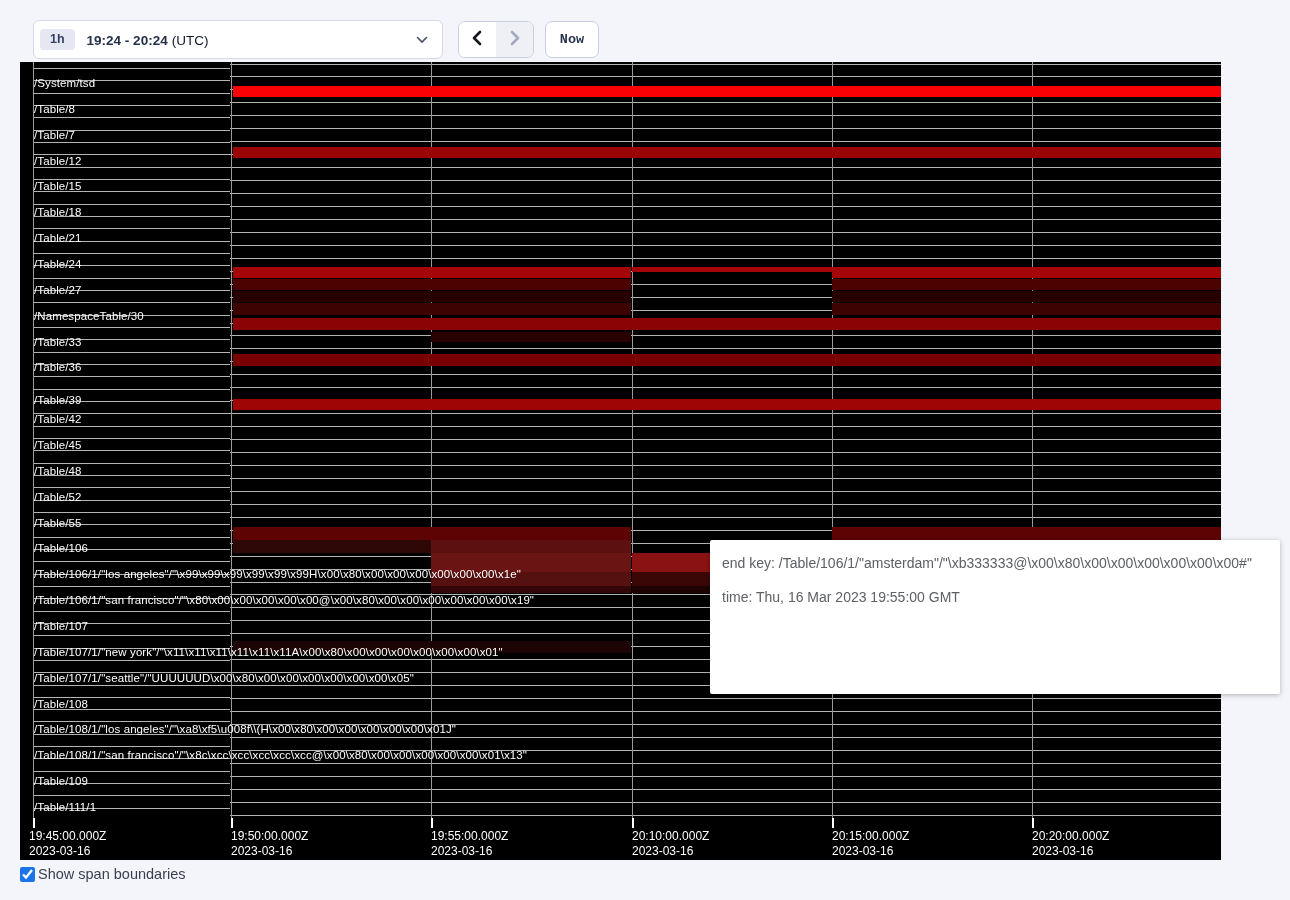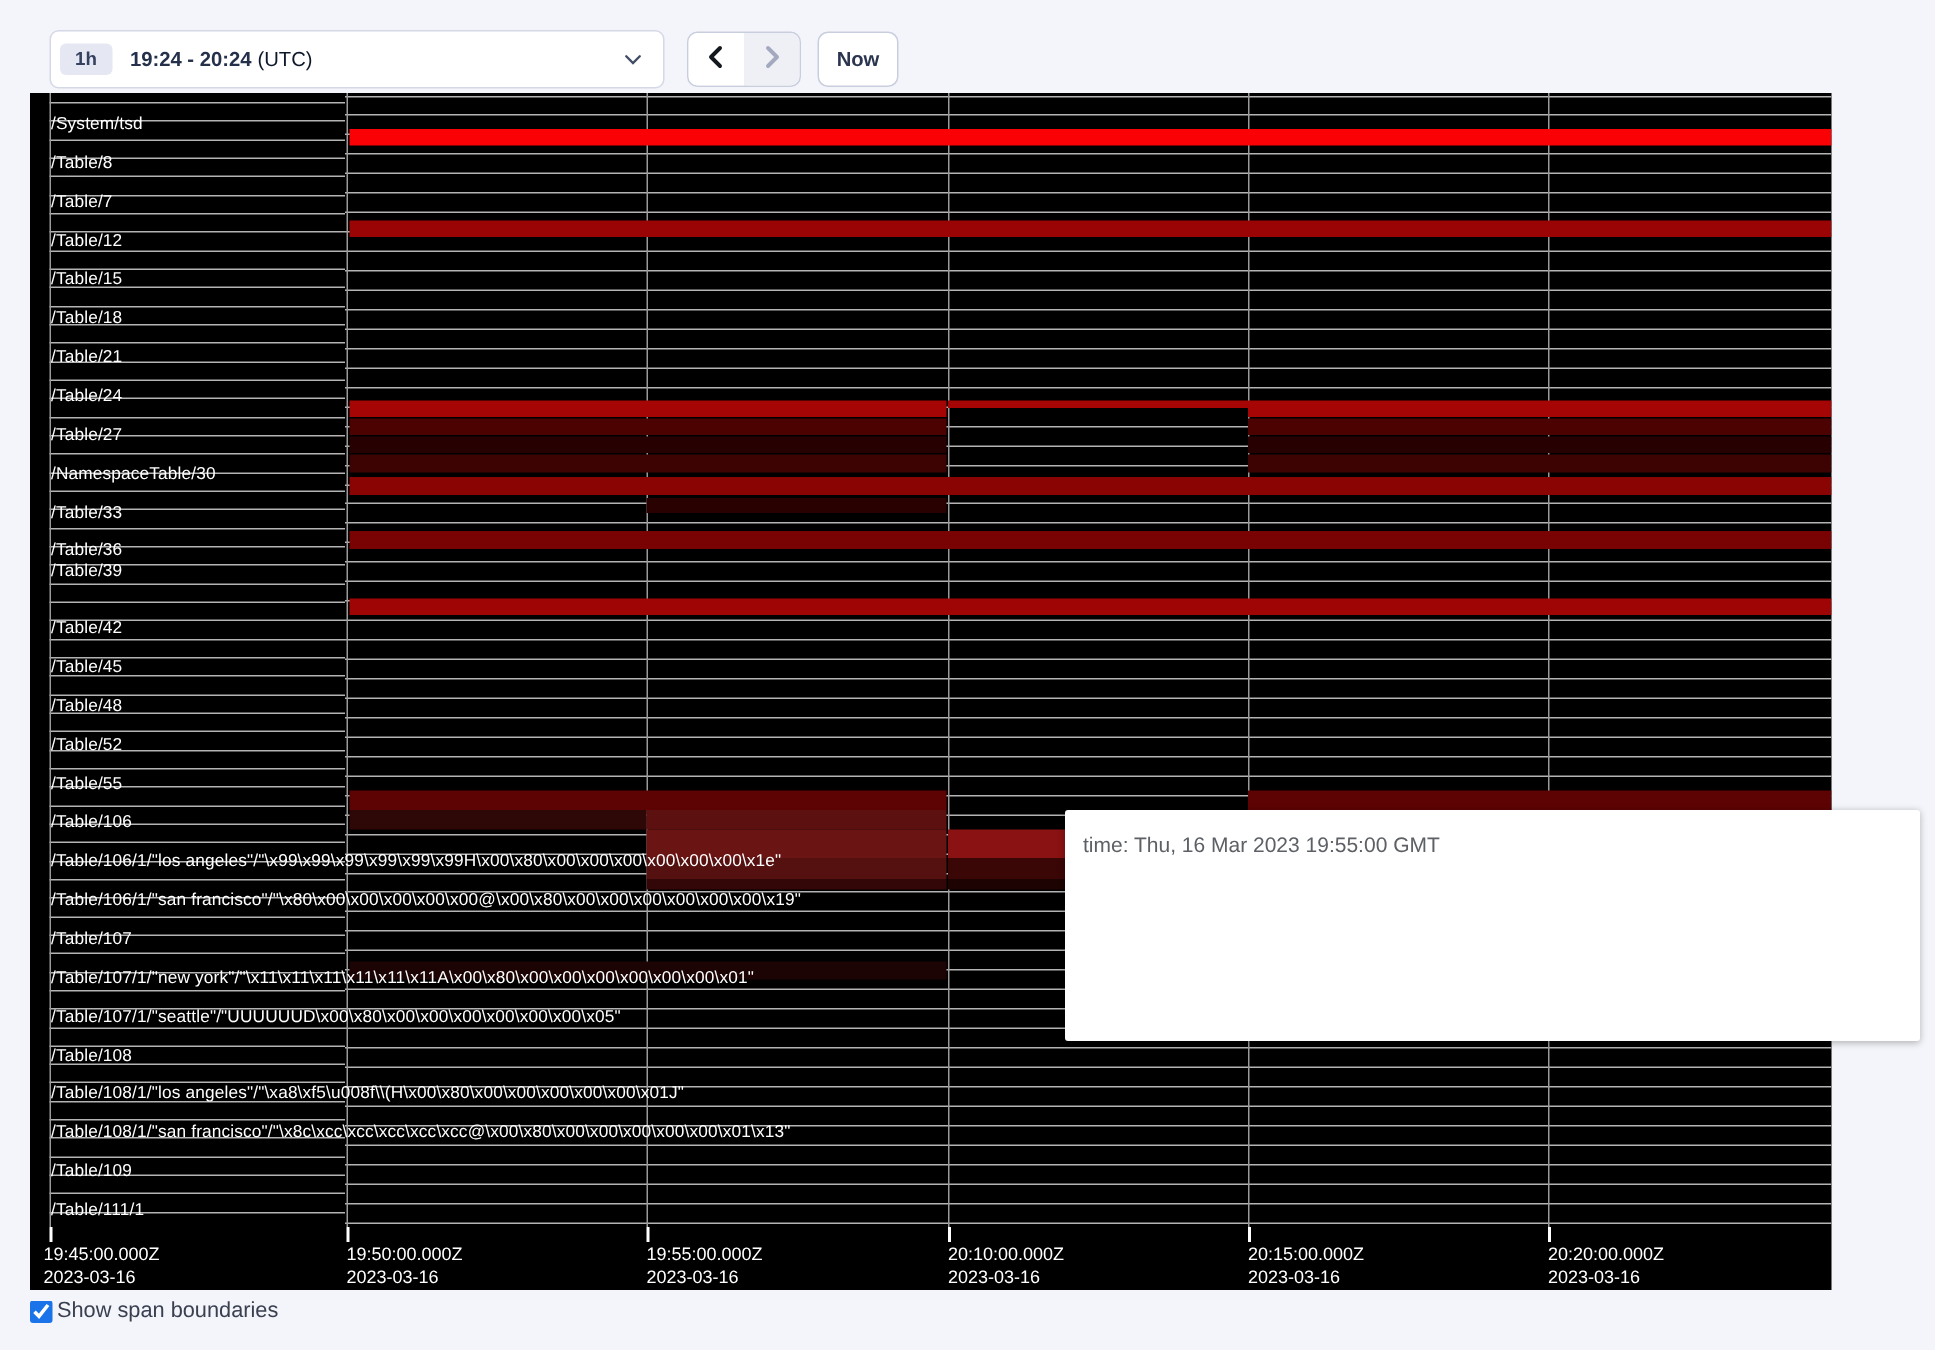--- a/index.html
+++ b/index.html
@@ -25,21 +25,21 @@
     border:1px solid #c9cede; border-radius:7px; display:flex; overflow:hidden; background:#fff;
   }
   .nav-btn { width:50%; display:flex; align-items:center; justify-content:center; cursor:pointer; background:#fff; border:none; }
   .nav-btn.disabled { background:#eef0f6; cursor:default; }
   .nav-divider { width:1px; background:#c9cede; }
 
   .now-btn {
     position:absolute; left:545px; top:21px; width:54px; height:37px;
     background:#fff; border:1px solid #c9cede; border-radius:7px;
     font-size:13.5px; font-weight:bold; color:#2b3550; cursor:pointer;
-    font-family:Liberation Sans, sans-serif;
+    font-family:Liberation Mono, monospace;
   }
 
   
   .heatmap {
     position:absolute; left:20px; top:62px; width:1201px; height:798px;
     background:#000; overflow:hidden; cursor:crosshair;
   }
   .hline { position:absolute; height:1px; background:#b4b4b4; }
   .vline { position:absolute; width:1px; background:#9a9a9a; }
   .tick  { position:absolute; width:2px; height:10px; background:#ffffff; }
@@ -269,21 +269,21 @@
       <div class="row-label" style="top: 65.714px;">/Table/7</div>
       <div class="row-label" style="top: 91.571px;">/Table/12</div>
       <div class="row-label" style="top: 117.428px;">/Table/15</div>
       <div class="row-label" style="top: 143.285px;">/Table/18</div>
       <div class="row-label" style="top: 169.142px;">/Table/21</div>
       <div class="row-label" style="top: 194.999px;">/Table/24</div>
       <div class="row-label" style="top: 220.856px;">/Table/27</div>
       <div class="row-label" style="top: 246.713px;">/NamespaceTable/30</div>
       <div class="row-label" style="top: 272.57px;">/Table/33</div>
       <div class="row-label" style="top: 298.427px;">/Table/36</div>
-      <div class="row-label" style="top: 312px;">/Table/39</div>
+      <div class="row-label" style="top: 331px;">/Table/39</div>
       <div class="row-label" style="top: 350.141px;">/Table/42</div>
       <div class="row-label" style="top: 375.998px;">/Table/45</div>
       <div class="row-label" style="top: 401.855px;">/Table/48</div>
       <div class="row-label" style="top: 427.712px;">/Table/52</div>
       <div class="row-label" style="top: 453.569px;">/Table/55</div>
       <div class="row-label" style="top: 479.426px;">/Table/106</div>
       <div class="row-label" style="top: 505.283px;">/Table/106/1/"los angeles"/"\x99\x99\x99\x99\x99\x99H\x00\x80\x00\x00\x00\x00\x00\x00\x1e"</div>
       <div class="row-label" style="top: 531.14px;">/Table/106/1/"san francisco"/"\x80\x00\x00\x00\x00\x00@\x00\x80\x00\x00\x00\x00\x00\x00\x19"</div>
       <div class="row-label" style="top: 556.997px;">/Table/107</div>
       <div class="row-label" style="top: 582.854px;">/Table/107/1/"new york"/"\x11\x11\x11\x11\x11\x11A\x00\x80\x00\x00\x00\x00\x00\x00\x01"</div>
@@ -316,19 +316,20 @@
         <div>2023-03-16</div>
       </div>
       <div class="axis-label" style="left: 1012px; top: 767px;">
         <div>20:20:00.000Z</div>
         <div>2023-03-16</div>
       </div>
     </div>
 </div>
 
 <div class="tooltip" id="tooltip-box">
+    <div class="tooltip-line">end key: /Table/106/1/"amsterdam"/"\xb333333@\x00\x80\x00\x00\x00\x00\x00\x00#"</div>
     <div class="tooltip-line">time: Thu, 16 Mar 2023 19:55:00 GMT</div>
   </div>
 
 <div class="footer-row">
   <input type="checkbox" checked="" id="span-cb" style="">
   <span class="footer-label">Show span boundaries</span>
 </div>
 
 </body></html>

